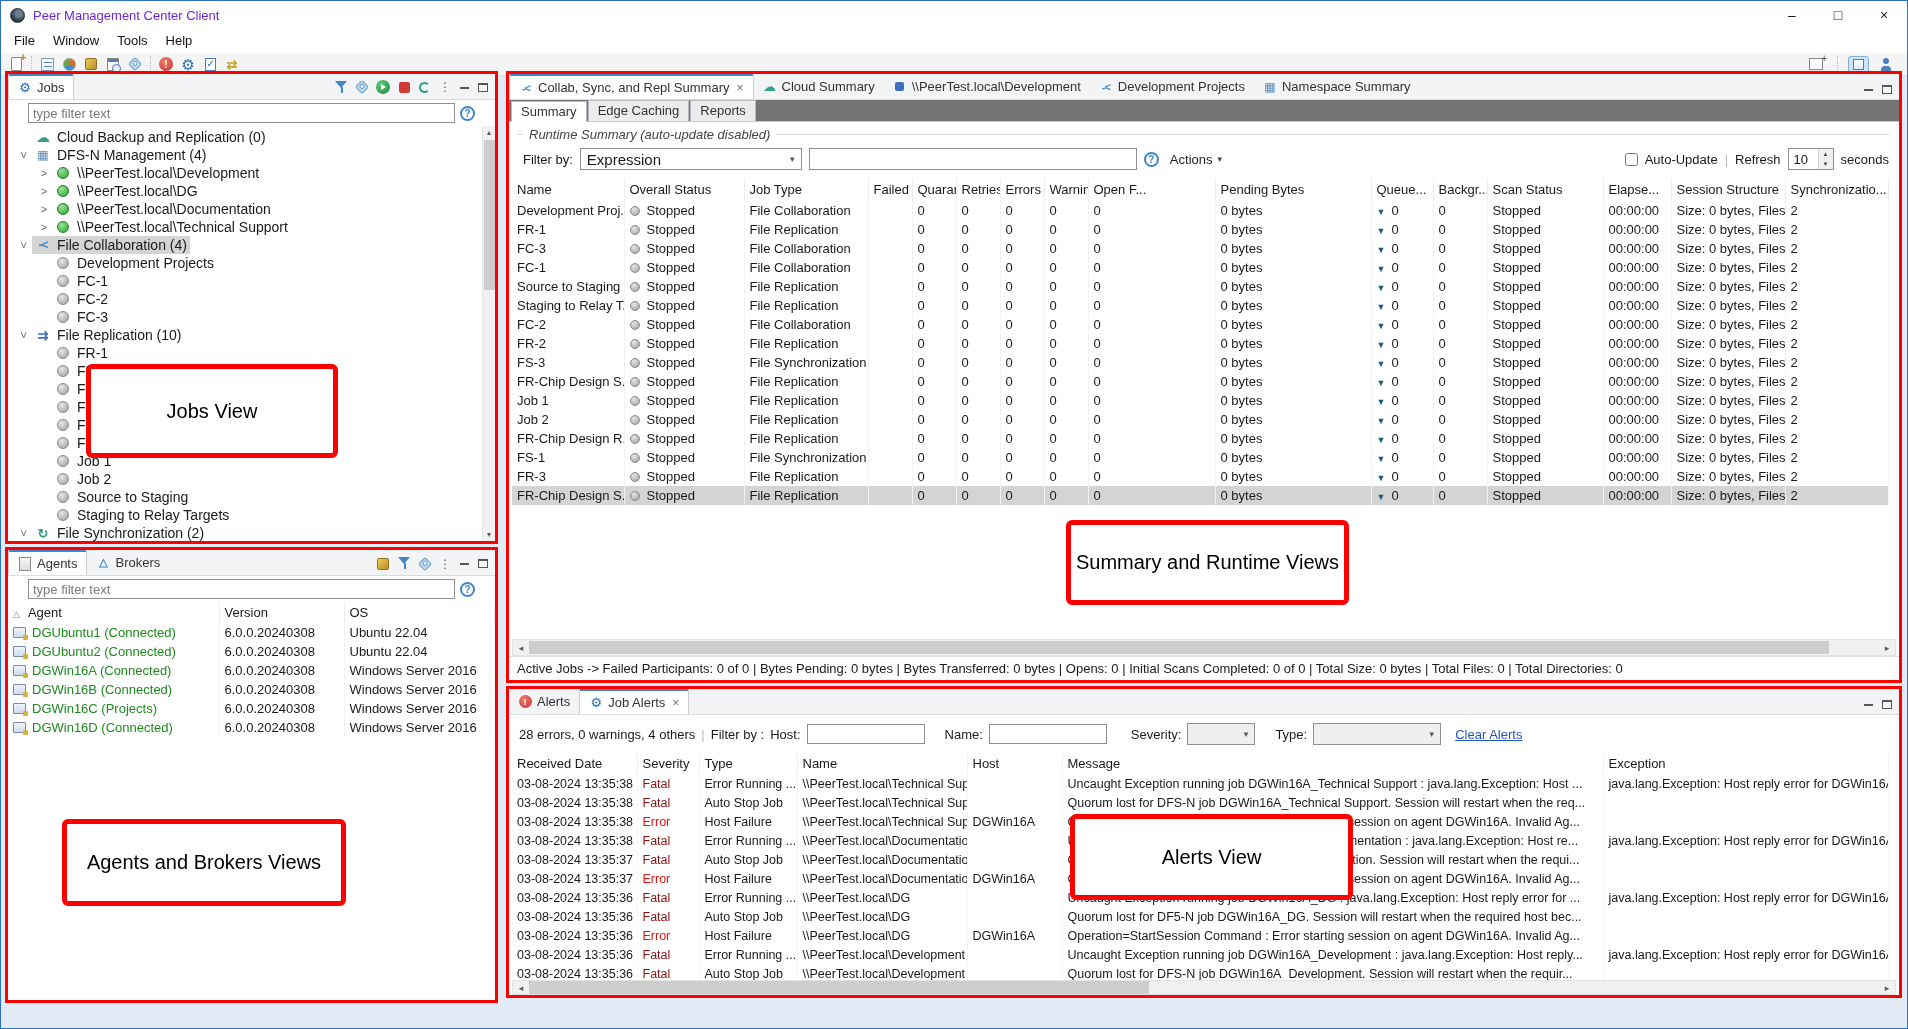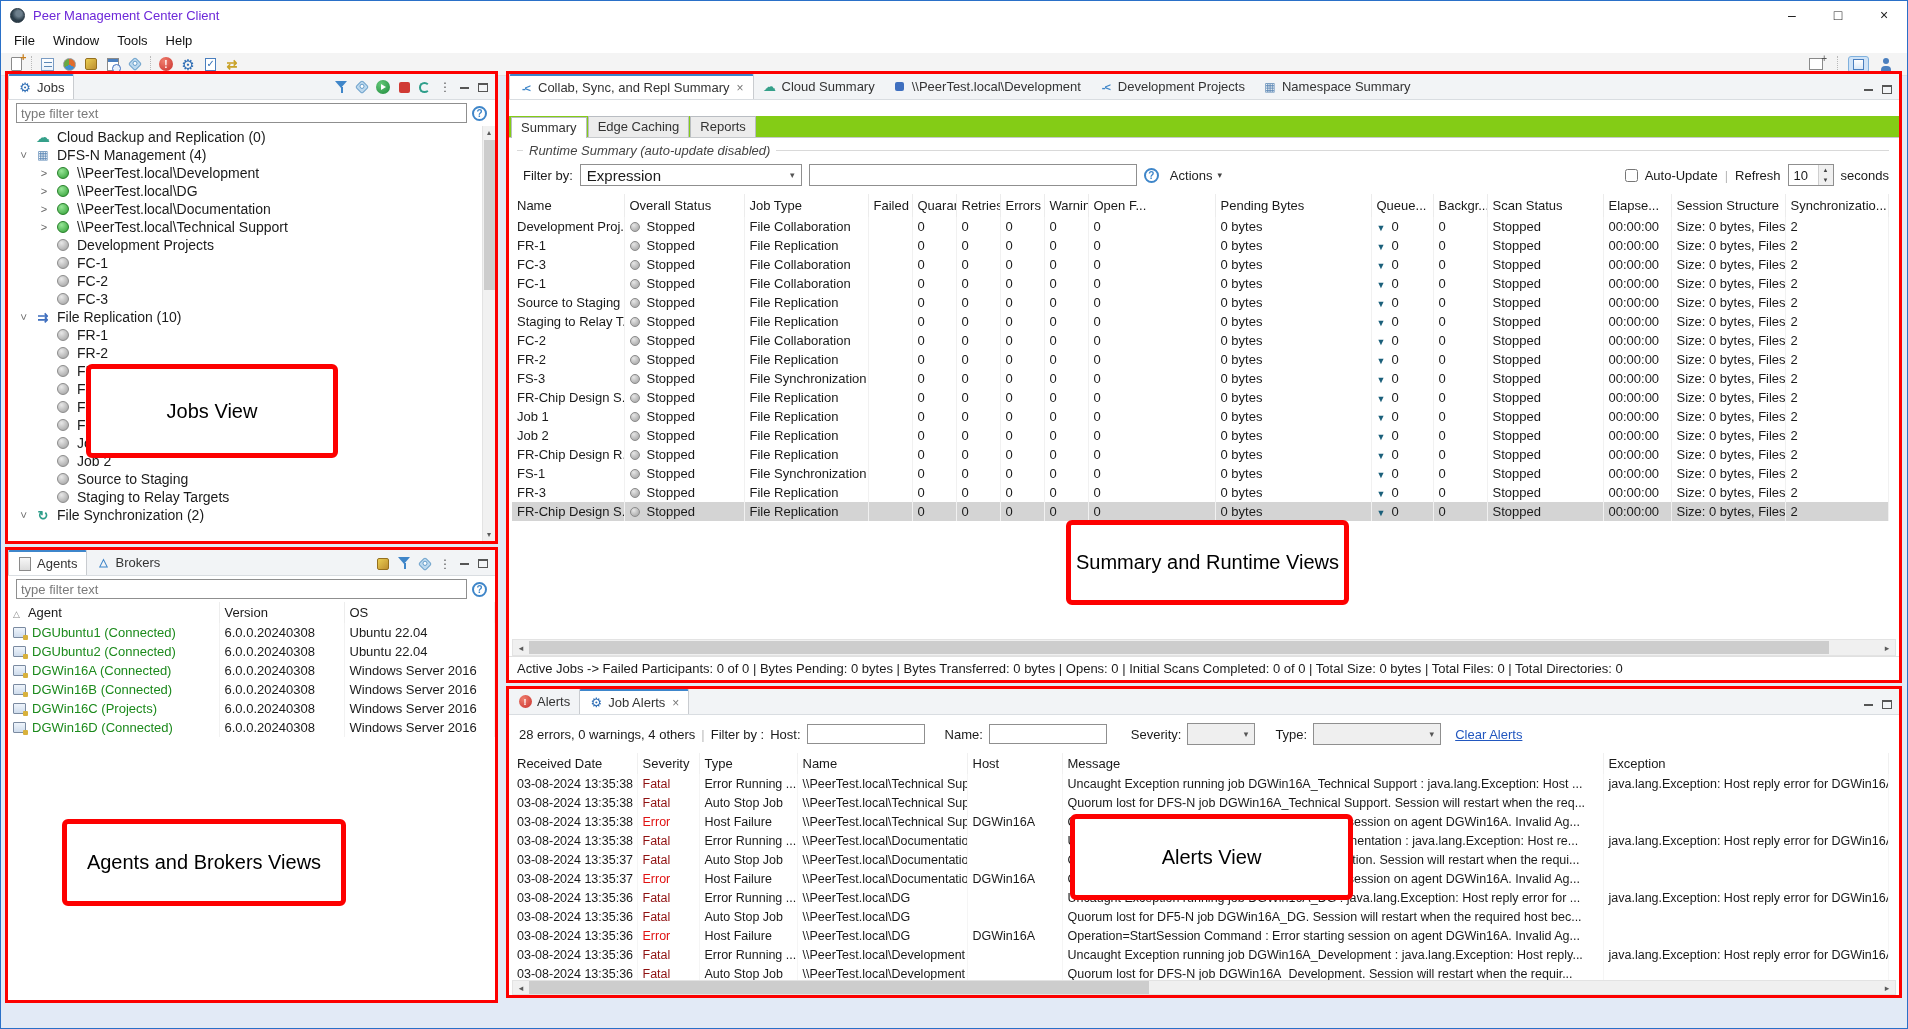--- a/index.html
+++ b/index.html
@@ -65,21 +65,21 @@
   .v-funnel { position:relative; width:13px; height:13px; }
   .v-funnel::before { content:""; position:absolute; top:0; left:0; border-left:6.5px solid transparent; border-right:6.5px solid transparent; border-top:7px solid #3f86c9; }
   .v-funnel::after { content:""; position:absolute; top:6px; left:5.5px; width:2px; height:6px; background:#3f86c9; }
   .v-play { width:14px; height:14px; border-radius:50%; background:radial-gradient(circle at 35% 30%, #63c877, #1e8a3c); position:relative; }
   .v-play::after { content:""; position:absolute; left:5px; top:4px; border-left:5px solid #fff; border-top:3px solid transparent; border-bottom:3px solid transparent; }
   .v-stop { width:11px; height:11px; background:#d03a34; border-radius:2px; }
   .v-sync { width:11px; height:11px; border:2px solid #2e9e8a; border-radius:50%; border-right-color:transparent; }
   .v-menu { color:#555; font-size:12px; line-height:1; }
   .v-min { width:9px; height:3px; border-bottom:2px solid #555; }
   .v-max { width:10px; height:9px; border:1px solid #555; border-top:2px solid #555; }
-  .filter-row { padding:3px 8px; display:flex; align-items:center; gap:5px; }
+  .filter-row { padding:3px 20px; display:flex; align-items:center; gap:5px; }
   .filter-input { flex:1; height:20px; border:1px solid #8f8f8f; font-size:13px; padding:0 4px; color:#222; font-family:"Liberation Sans",sans-serif; }
   .filter-input::placeholder { color:#7a7a7a; }
   .help-circ { width:15px; height:15px; min-width:15px; border-radius:50%; border:2px solid #3f86c9; color:#3f86c9; font-size:10px; font-weight:bold; display:inline-flex; align-items:center; justify-content:center; }
   .help-circ::after { content:"?"; }
 
   
   .tree { flex:1; overflow:hidden; position:relative; padding-top:2px; }
   .tree-rows { margin-right:13px; }
   .tree-row { height:18px; display:flex; align-items:center; padding-left:8px; font-size:14px; white-space:nowrap; }
   .tw { display:inline-block; width:0; }
@@ -114,21 +114,21 @@
   .eticon.agents::before { content:""; width:10px; height:12px; border:1px solid #8a8a8a; background:linear-gradient(#f7f7f7,#dcdcdc); }
   .eticon.brokers::before { content:"△"; color:#3f86c9; font-weight:bold; font-size:11px; }
   .eticon.collab::before { content:"-<"; color:#3f86c9; font-weight:bold; font-size:11px; letter-spacing:-1px; }
   .eticon.cloud::before { content:"☁"; color:#35a08a; font-size:13px; }
   .eticon.namespace::before { content:""; width:9px; height:9px; background:#3f6fbf; border-radius:2px; }
   .eticon.summary::before { content:"▦"; color:#5b87b5; font-size:12px; }
   .eticon.alert::before { content:"!"; width:13px; height:13px; border-radius:50%; background:radial-gradient(circle at 35% 30%, #ef7d6d, #c9302c); color:#fff; font-size:9px; font-weight:bold; display:flex; align-items:center; justify-content:center; }
   .eticon.gear::before { content:"⚙"; color:#2f6eb5; font-size:13px; }
 
   
-  .subtabs { height:22px; min-height:22px; display:flex; align-items:flex-end; padding-left:2px; border-bottom:1px solid #c6c9cc; background:#84cc16;margin-top:16px; }
+  .subtabs { height:22px; min-height:22px; display:flex; align-items:flex-end; padding-left:2px; border-bottom:1px solid #c6c9cc; background:#737373; }
   .subtab { font-size:13px; padding:2px 9px 3px; border:1px solid #b9bdc2; border-bottom:none; background:#ececec; color:#333; margin-right:1px; }
   .subtab.active { background:#fff; position:relative; top:1px; }
   .legend-row { display:flex; align-items:center; padding:5px 10px 0 8px; font-size:13px; font-style:italic; color:#444; gap:6px; }
   .legend-line { flex:1; height:1px; background:#d9d9d9; }
   .legend-line.short { flex:0 0 6px; }
   .efilter { display:flex; align-items:center; gap:7px; padding:6px 10px 4px 14px; font-size:13px; }
   .fake-select { border:1px solid #8f8f8f; background:#fff; height:22px; display:inline-flex; align-items:center; font-size:15px; padding-left:6px; }
   .fake-select .chev { margin-left:auto; width:17px; text-align:center; color:#555; font-size:9px; }
   .fake-select .chev::after { content:"▾"; }
   .fake-select.disabled { background:#efefef; color:#777; }
@@ -305,20 +305,28 @@
 
         <div class="tree-row">
           <span class="tw d1"></span>
           <span class="arrow closed"></span>
           <span class="twrap">
             <span class="ticon green-dot"></span>
             <span>\\PeerTest.local\Technical Support</span>
           </span>
         </div>
 
+        <div class="tree-row selected">
+          <span class="tw d0"></span>
+          <span class="arrow open"></span>
+          <span class="twrap">
+            <span class="ticon collab"></span>
+            <span>File Collaboration (4)</span>
+          </span>
+        </div>
 
         <div class="tree-row">
           <span class="tw d1"></span>
           <span class="arrow"></span>
           <span class="twrap">
             <span class="ticon gray-dot"></span>
             <span>Development Projects</span>
           </span>
         </div>
 

